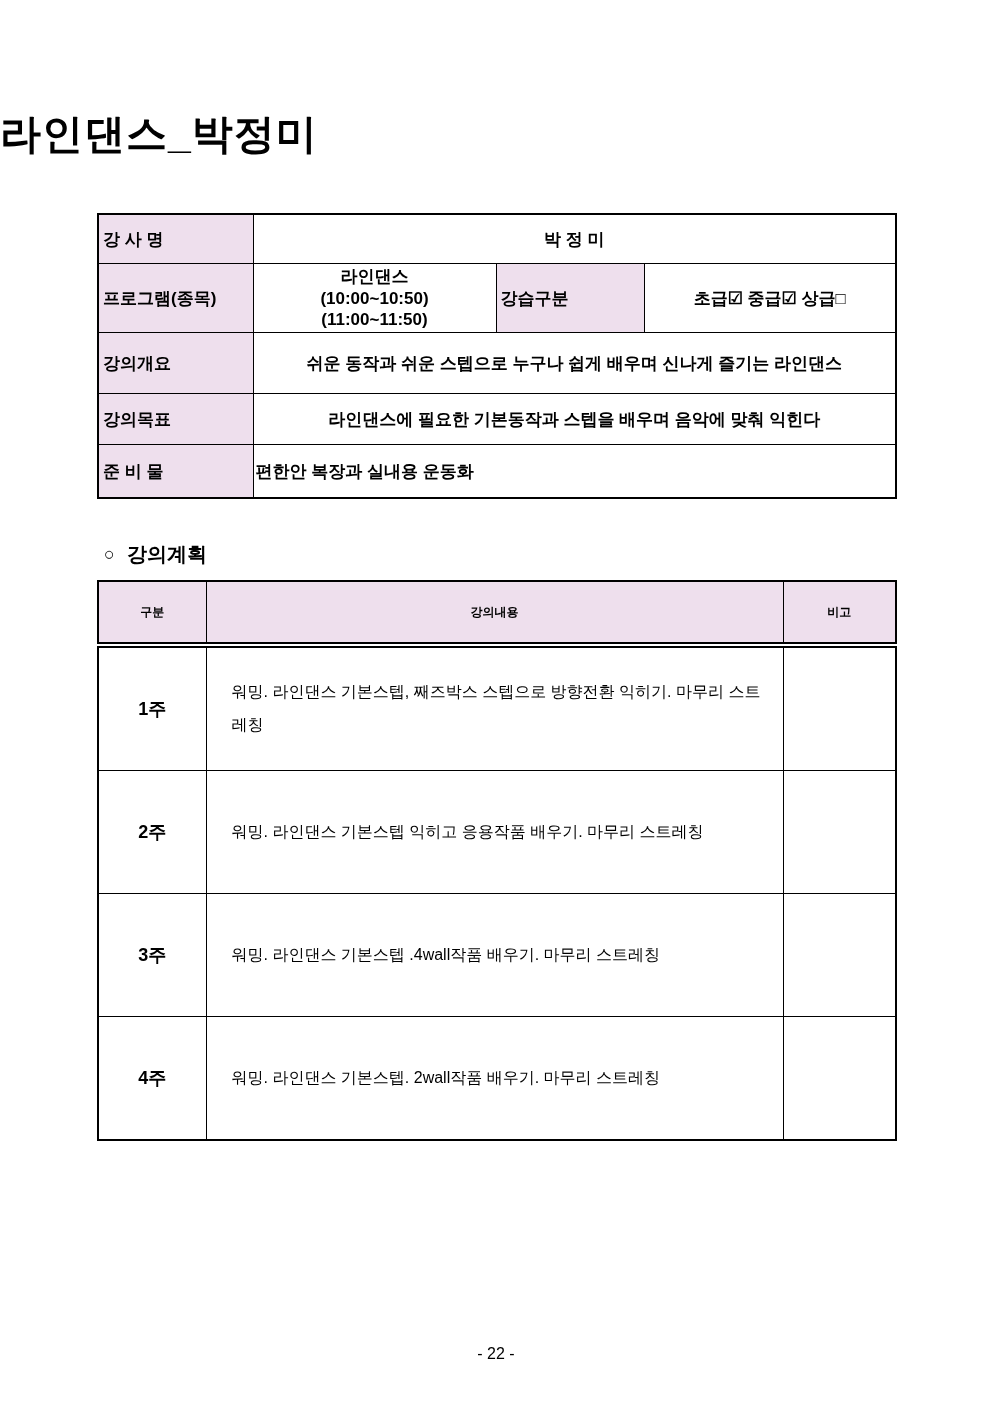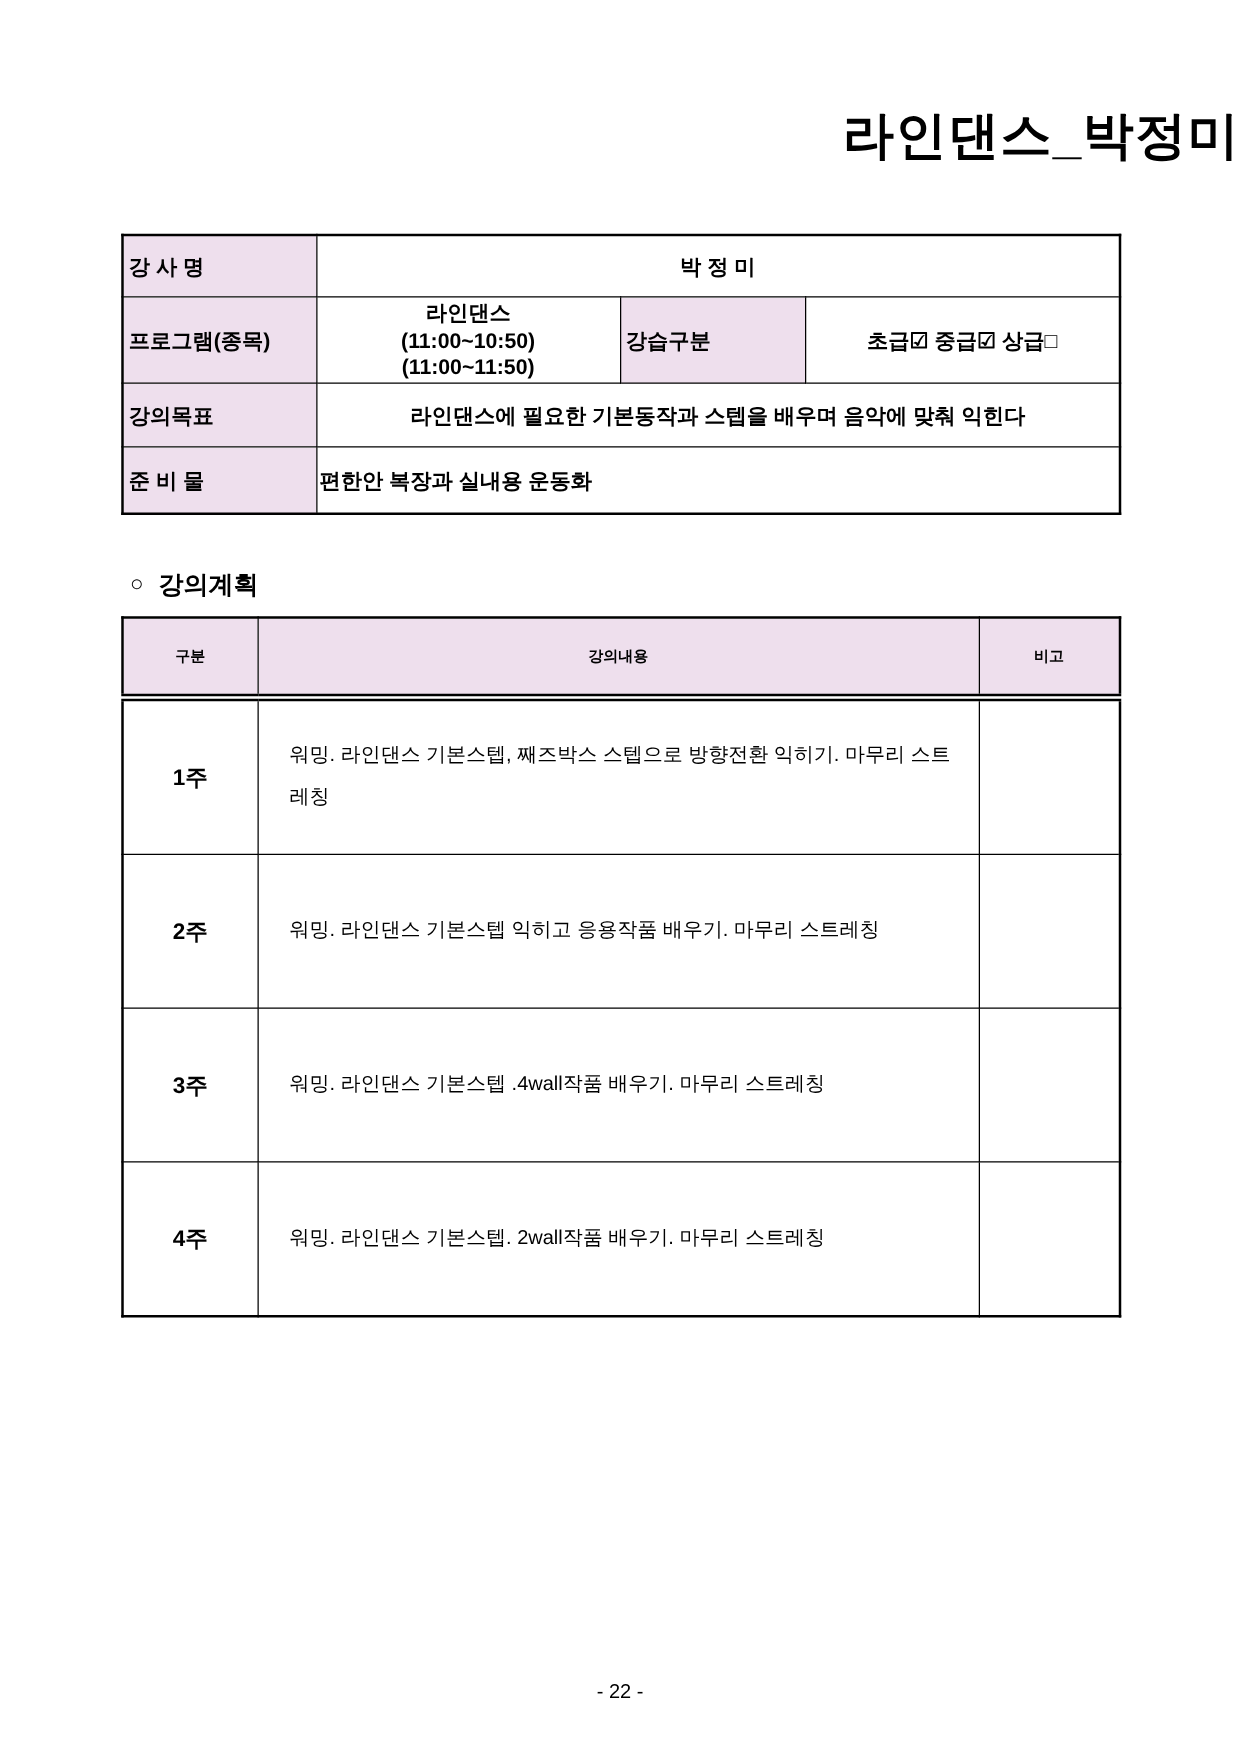--- a/index.html
+++ b/index.html
@@ -14,22 +14,22 @@
   }
   .page {
     position: relative;
     width: 992px;
     height: 1403px;
     background: #ffffff;
     overflow: hidden;
   }
   .doc-title {
     margin: 0;
-    padding-top: 84px;
-    text-align: right;
+    padding-top: 110px;
+    text-align: left;
     font-size: 41px;
     font-weight: bold;
     letter-spacing: 1px;
     line-height: 1.2;
   }
   table {
     border-collapse: collapse;
     table-layout: fixed;
     width: 798px;
     margin-left: 97px;
@@ -140,25 +140,29 @@
     </colgroup>
     <tbody>
       <tr class="r0">
         <td class="lbl">강 사 명</td>
         <td class="val" colspan="3">박 정 미</td>
       </tr>
       <tr class="r1">
         <td class="lbl">프로그램(종목)</td>
         <td class="val program-cell">
           <span class="line">라인댄스</span>
-          <span class="line">(11:00~10:50)</span>
+          <span class="line">(10:00~10:50)</span>
           <span class="line">(11:00~11:50)</span>
         </td>
         <td class="lbl">강습구분</td>
         <td class="val">초급☑ 중급☑ 상급□</td>
+      </tr>
+      <tr class="r2">
+        <td class="lbl">강의개요</td>
+        <td class="val" colspan="3">쉬운 동작과 쉬운 스텝으로 누구나 쉽게 배우며 신나게 즐기는 라인댄스</td>
       </tr>
       <tr class="r3">
         <td class="lbl">강의목표</td>
         <td class="val" colspan="3">라인댄스에 필요한 기본동작과 스텝을 배우며 음악에 맞춰 익힌다</td>
       </tr>
       <tr class="r5">
         <td class="lbl">준 비 물</td>
         <td class="val left" colspan="3">편한안 복장과 실내용 운동화</td>
       </tr>
     </tbody>

